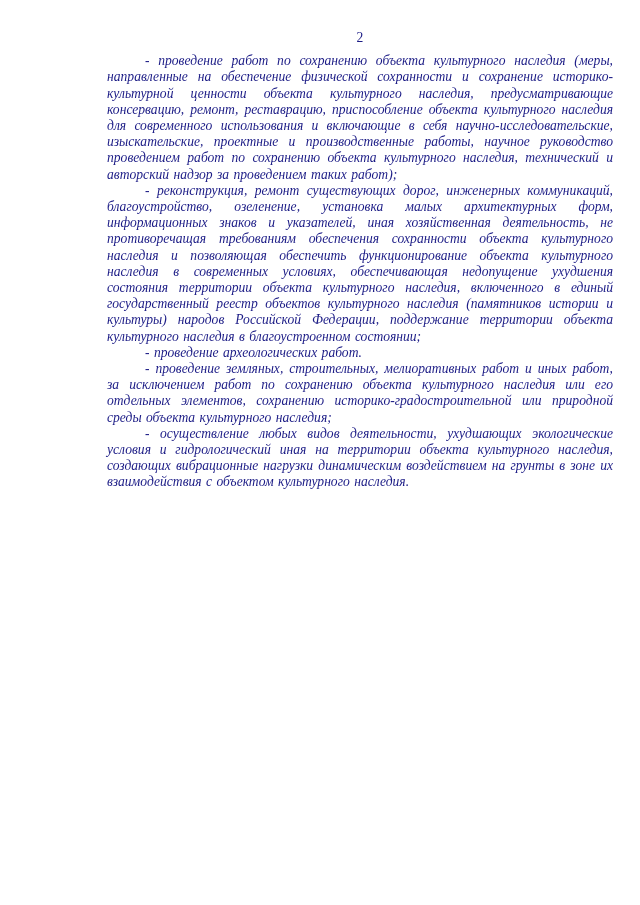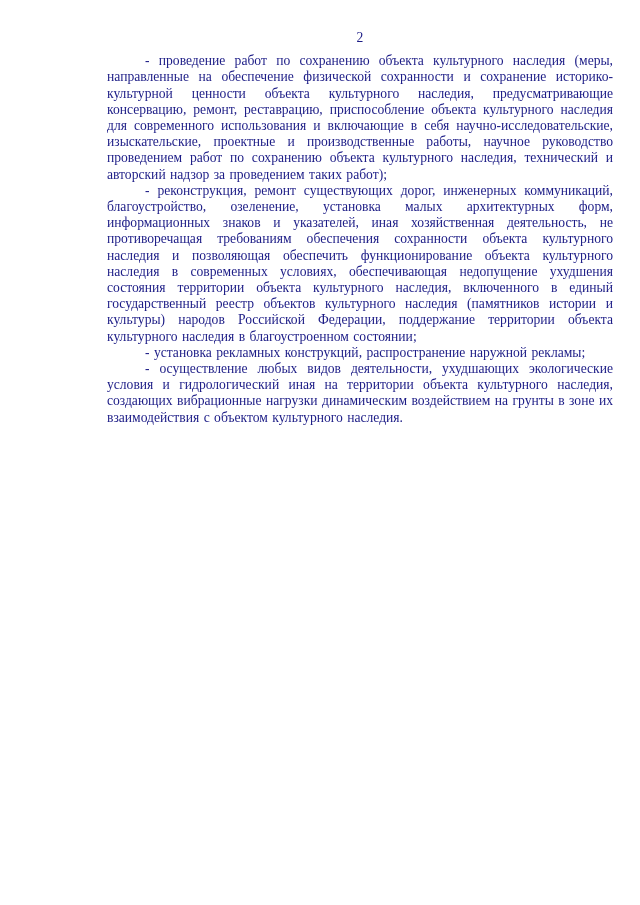--- a/index.html
+++ b/index.html
@@ -28,28 +28,30 @@
   .page-number {
     text-align: center;
     margin-bottom: 7px;
   }
   .content p {
     margin: 0;
     padding: 0;
     text-align: justify;
     text-indent: 38px;
     word-spacing: 1px;
+    font-style: italic;
   }
 </style>
 </head>
 <body>
 
 <div class="page">
   <div class="page-inner">
     <div class="page-number">2</div>
     <div class="content">
       <p>- проведение работ по сохранению объекта культурного наследия (меры, направленные на обеспечение физической сохранности и сохранение историко-культурной ценности объекта культурного наследия, предусматривающие консервацию, ремонт, реставрацию, приспособление объекта культурного наследия для современного использования и включающие в себя научно-исследовательские, изыскательские, проектные и производственные работы, научное руководство проведением работ по сохранению объекта культурного наследия, технический и авторский надзор за проведением таких работ);</p>
       <p>- реконструкция, ремонт существующих дорог, инженерных коммуникаций, благоустройство, озеленение, установка малых архитектурных форм, информационных знаков и указателей, иная хозяйственная деятельность, не противоречащая требованиям обеспечения сохранности объекта культурного наследия и позволяющая обеспечить функционирование объекта культурного наследия в современных условиях, обеспечивающая недопущение ухудшения состояния территории объекта культурного наследия, включенного в единый государственный реестр объектов культурного наследия (памятников истории и культуры) народов Российской Федерации, поддержание территории объекта культурного наследия в благоустроенном состоянии;</p>
-      <p>- установка рекламных конструкций, распространение наружной рекламы;</p>
+      <p>- проведение археологических работ.</p>
+      <p>- проведение земляных, строительных, мелиоративных работ и иных работ, за исключением работ по сохранению объекта культурного наследия или его отдельных элементов, сохранению историко-градостроительной или природной среды объекта культурного наследия;</p>
       <p>- осуществление любых видов деятельности, ухудшающих экологические условия и гидрологический иная на территории объекта культурного наследия, создающих вибрационные нагрузки динамическим воздействием на грунты в зоне их взаимодействия с объектом культурного наследия.</p>
     </div>
   </div>
 </div>
 
 </body></html>

